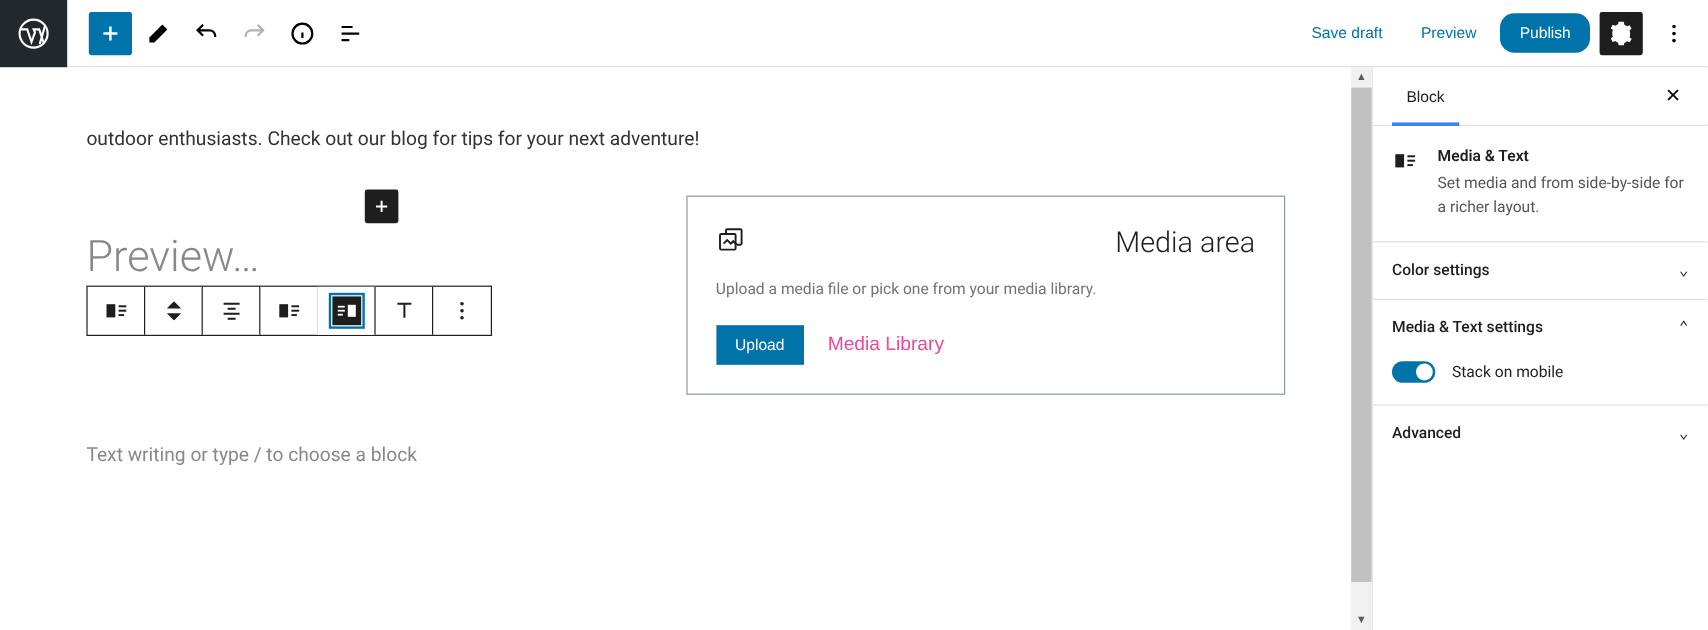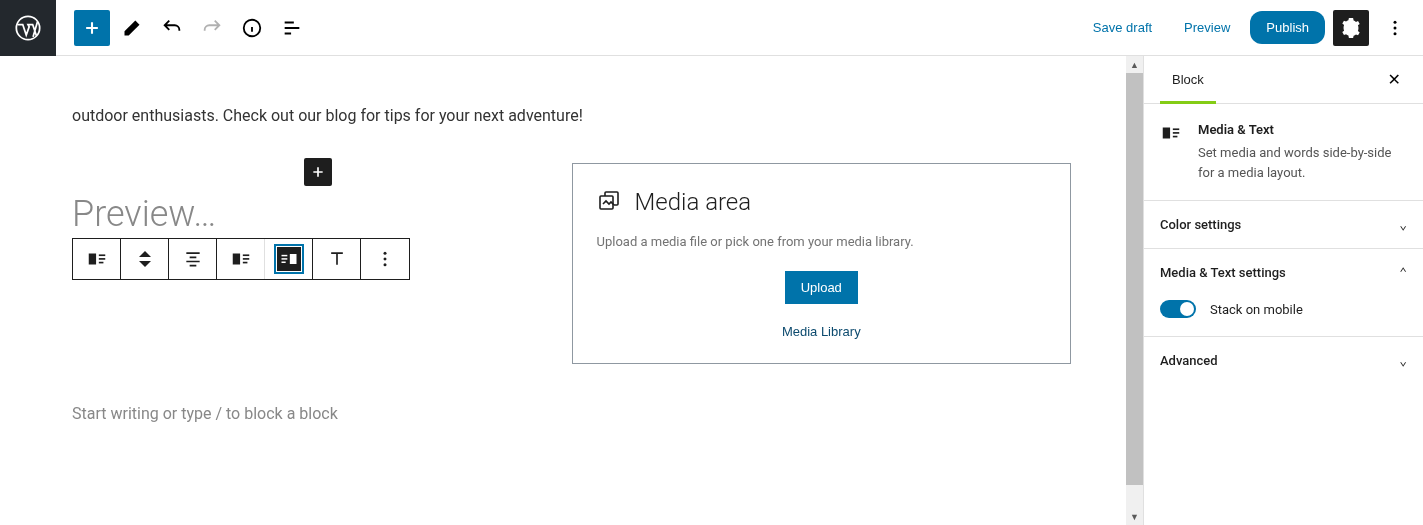--- a/index.html
+++ b/index.html
@@ -25,31 +25,31 @@
 .bt-cell { width: 48px; height: 40px; display:flex; align-items:center; justify-content:center; border-right: 1px solid #e0e0e0; cursor:pointer; }
 .bt-cell:last-child { border-right: none; }
 .bt-sep { border-right: 1px solid #1e1e1e !important; }
 .bt-active { background:#fff; }
 .bt-active .inner-box { outline: 2px solid #0073aa; outline-offset: 1px; }
 .media-text-row { display:flex; gap: 30px; align-items: flex-start; margin-bottom: 40px; position:relative;}
 .content-col { flex: 0 0 47%; position: relative; }
 .content-placeholder { font-size: 36px; color: #888; font-weight: 300; padding-top: 30px; }
 .inline-add { position:absolute; top:-5px; left: 232px; width:28px; height:28px; background:#1e1e1e; color:#fff; display:flex; align-items:center; justify-content:center; cursor:pointer; border-radius:2px;}
 .media-col { flex: 1; border: 1px solid #8f98a1; padding: 24px; }
-.media-head { display:flex; align-items:center; gap:14px; margin-bottom: 18px;}
+.media-head { display:flex; align-items:center; gap:14px; margin-bottom: 18px; justify-content: space-between;}
 .media-head-title { font-size: 24px; font-weight: 300; color:#1e1e1e; }
 .media-desc { font-size: 13px; color:#737373; margin-bottom: 22px; }
-.media-actions { display:flex; align-items:center; gap: 20px; flex-direction: column; }
+.media-actions { display:flex; align-items:center; gap: 20px; }
 .upload-btn { background:#0073aa; color:#fff; border:none; padding:9px 16px; cursor:pointer; font-size:13px;}
-.lib-btn { color:#0c4a6e; background:none; border:none; cursor:pointer; font-size:13px; }
+.lib-btn { color:#ec4899; background:none; border:none; cursor:pointer; font-size:16px; }
 .block-prompt { color:#888; font-size:16px; }
 .sidebar { width: 280px; border-left:1px solid #e0e0e0; display:flex; flex-direction:column; }
 .sb-tabs { display:flex; border-bottom:1px solid #e0e0e0; position:relative; padding: 0 16px; }
 .sb-tab { padding: 16px 12px 14px; font-size:13px; color:#555; cursor:pointer; border:none; background:none; }
-.sb-tab.active { color:#1e1e1e; font-weight:500; border-bottom: 3px solid #84cc16; margin-bottom:-1px;}
+.sb-tab.active { color:#1e1e1e; font-weight:500; border-bottom: 3px solid #3b82f6; margin-bottom:-1px;}
 .sb-close { margin-left:auto; padding:14px 6px; cursor:pointer; background:none; border:none; font-size:16px;}
 .sb-block-info { display:flex; gap:16px; padding: 18px 16px; }
 .sb-block-title { font-size:13px; font-weight:600; margin-bottom:6px;}
 .sb-block-desc { font-size:13px; color:#555; line-height:1.5;}
 .sb-panel { border-top:1px solid #e0e0e0; }
 .sb-panel-head { display:flex; align-items:center; justify-content:space-between; padding: 16px; cursor:pointer; font-size:13px; font-weight:500;}
 .sb-panel-body { padding: 4px 16px 18px; }
 .toggle-row { display:flex; align-items:center; gap:14px; }
 .toggle { width:36px; height:18px; background:#0073aa; border-radius:9px; position:relative; cursor:pointer;}
 .toggle::after { content:""; width:14px; height:14px; background:#fff; border-radius:50%; position:absolute; top:2px; right:2px;}
@@ -147,21 +147,21 @@
               <div class="media-head-title">Media area</div>
             </div>
             <div class="media-desc">Upload a media file or pick one from your media library.</div>
             <div class="media-actions">
               <button class="upload-btn">Upload</button>
               <button class="lib-btn">Media Library</button>
             </div>
           </div>
         </div>
 
-        <div class="block-prompt">Start writing or type / to block a block</div>
+        <div class="block-prompt">Text writing or type / to choose a block</div>
       </div>
 
       <div class="block-toolbar">
         <div class="bt-cell bt-sep">
           <svg width="22" height="22" viewBox="0 0 24 24" fill="currentColor">
               <rect x="3" y="6" width="8" height="12"></rect>
               <rect x="14" y="7" width="7" height="1.8"></rect>
               <rect x="14" y="11" width="7" height="1.8"></rect>
               <rect x="14" y="15" width="5" height="1.8"></rect>
             </svg>
@@ -227,21 +227,21 @@
         <span>
           <svg width="22" height="22" viewBox="0 0 24 24" fill="currentColor">
               <rect x="3" y="6" width="8" height="12"></rect>
               <rect x="14" y="7" width="7" height="1.8"></rect>
               <rect x="14" y="11" width="7" height="1.8"></rect>
               <rect x="14" y="15" width="5" height="1.8"></rect>
             </svg>
         </span>
         <div>
           <div class="sb-block-title">Media &amp; Text</div>
-          <div class="sb-block-desc">Set media and words side-by-side for a media layout.</div>
+          <div class="sb-block-desc">Set media and from side-by-side for a richer layout.</div>
         </div>
       </div>
       <div class="sb-panel">
         <div class="sb-panel-head">
           <span>Color settings</span>
           <span class="chev">⌄</span>
         </div>
       </div>
       <div class="sb-panel">
         <div class="sb-panel-head">

